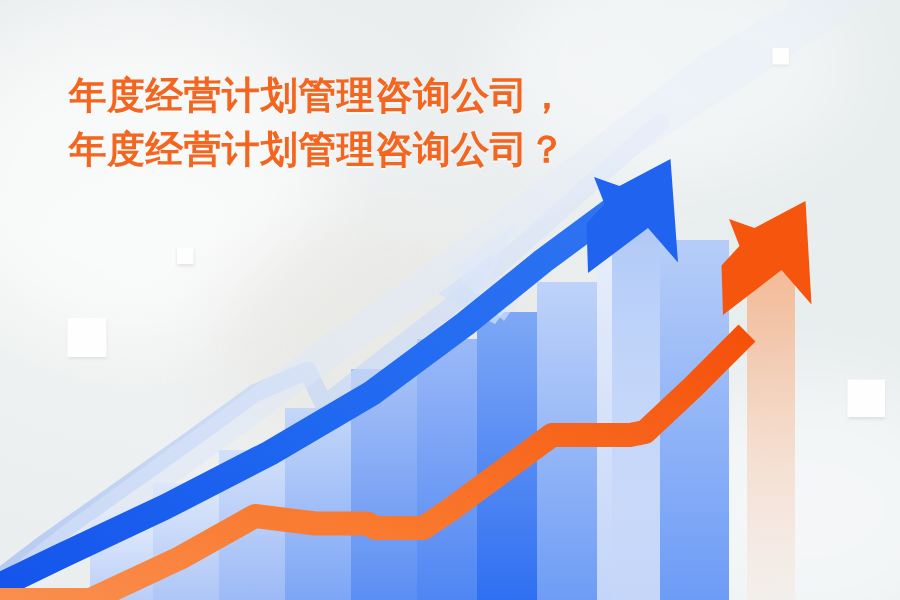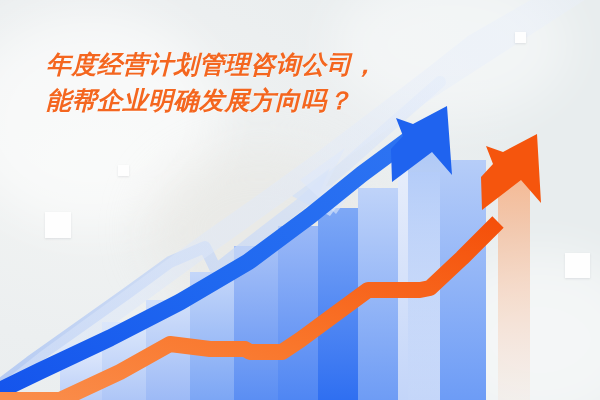--- a/index.html
+++ b/index.html
@@ -182,18 +182,18 @@
                L 503 152
                Z" fill="#f5550d"></path>
     </g>
   </svg>
 
   <div class="sq" style="left:118px;top:165px;width:11px;height:11px;"></div>
   <div class="sq" style="left:45px;top:212px;width:26px;height:26px;"></div>
   <div class="sq" style="left:515px;top:32px;width:11px;height:11px;"></div>
   <div class="sq" style="left:565px;top:253px;width:25px;height:25px;"></div>
 
-  <div id="title" style="color: rgb(244, 102, 31); font-style: italic;">
+  <div id="title" style="color: rgb(244, 102, 31);">
     <span class="line">年度经营计划管理咨询公司，</span>
-    <span class="line">能帮企业明确发展方向吗？</span>
+    <span class="line">年度经营计划管理咨询公司？</span>
   </div>
 
 </div>
 
 </body></html>

